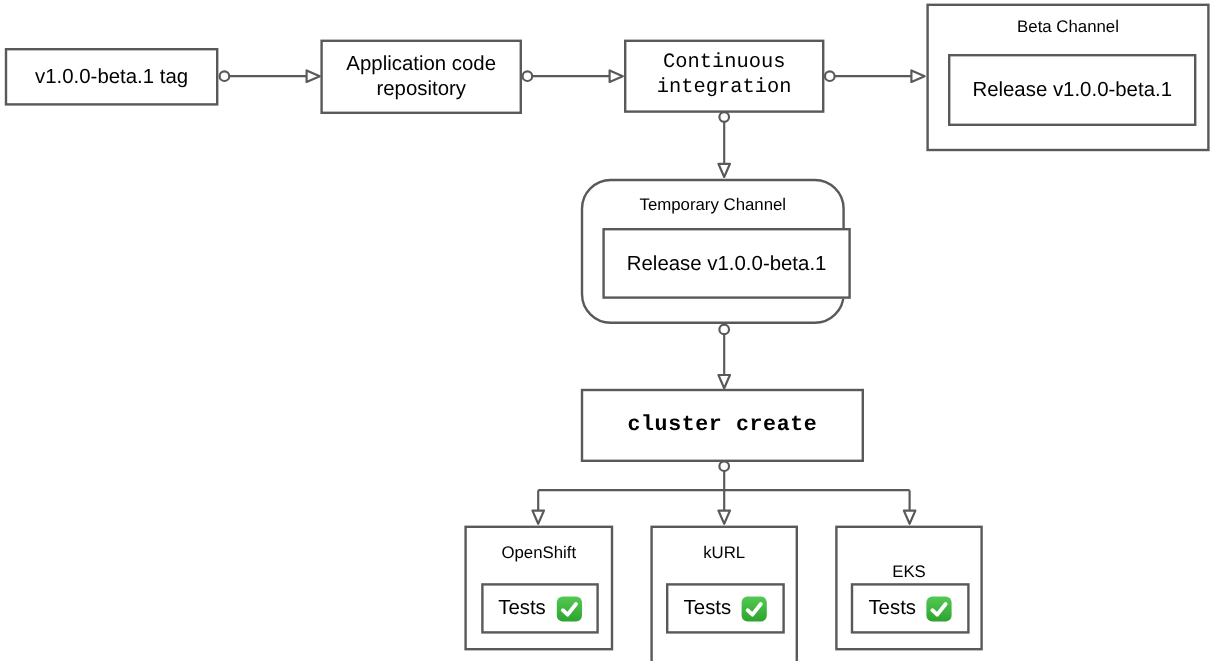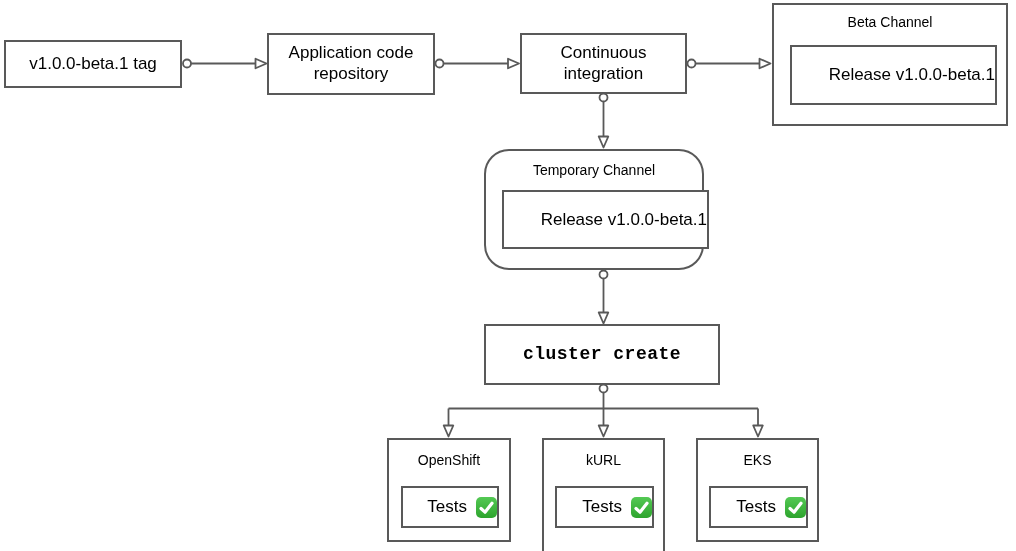--- a/index.html
+++ b/index.html
@@ -37,21 +37,21 @@
   .container-label {
     position: absolute;
     left: 0; right: 0;
     text-align: center;
     font-size: 14px;
     line-height: 1.2;
   }
   .inner-node {
     display: flex;
     align-items: center;
-    justify-content: flex-end;
+    justify-content: center;
     text-align: center;
     font-size: 17px;
   }
   .mono {
     font-family: "Liberation Mono", "DejaVu Sans Mono", monospace;
     font-weight: bold;
     font-size: 18px;
     letter-spacing: 0.5px;
   }
   .edges {
@@ -83,21 +83,21 @@
 
   <div class="node" style="left:4px; top:40px; width:178px; height:48px;">
     <span>v1.0.0-beta.1 tag</span>
   </div>
 
   <div class="node" style="left:267px; top:33px; width:168px; height:62px;">
     <span style="padding:0 8px;">Application code repository</span>
   </div>
 
   <div class="node" style="left:520px; top:33px; width:167px; height:61px;">
-    <span style="padding:0 12px;">Continuous integration</span>
+    <span style="padding:0 12px;font-family:Liberation Mono, monospace;">Continuous integration</span>
   </div>
 
   <div class="container-node" style="left:772px; top:3px; width:236px; height:123px;">
     <div class="container-label" style="top:9px;">Beta Channel</div>
     <div class="inner-node" style="left:16px; top:40px; width:207px; height:60px;">
       <span>Release v1.0.0-beta.1</span>
     </div>
   </div>
 
   <div class="container-node" style="left:484px; top:149px; width:220px; height:121px;border-radius:25px;">
@@ -129,21 +129,21 @@
       <span>Tests</span>
       <span class="check-badge">
         <svg width="21" height="21" viewBox="0 0 21 21">
           <polyline points="5,11.5 9,15.2 16,6.3" fill="none" stroke="var(--check-mark, #ffffff)" stroke-width="3.2" stroke-linecap="round" stroke-linejoin="round"></polyline>
         </svg>
       </span>
     </div>
   </div>
 
   <div class="container-node" style="left:696px; top:438px; width:123px; height:104px;">
-    <div class="container-label" style="top:12px;">EKS</div>
+    <div class="container-label" style="top:28px;">EKS</div>
     <div class="inner-node" style="left:11px; top:46px; width:99px; height:42px;">
       <span>Tests</span>
       <span class="check-badge">
         <svg width="21" height="21" viewBox="0 0 21 21">
           <polyline points="5,11.5 9,15.2 16,6.3" fill="none" stroke="var(--check-mark, #ffffff)" stroke-width="3.2" stroke-linecap="round" stroke-linejoin="round"></polyline>
         </svg>
       </span>
     </div>
   </div>
 

